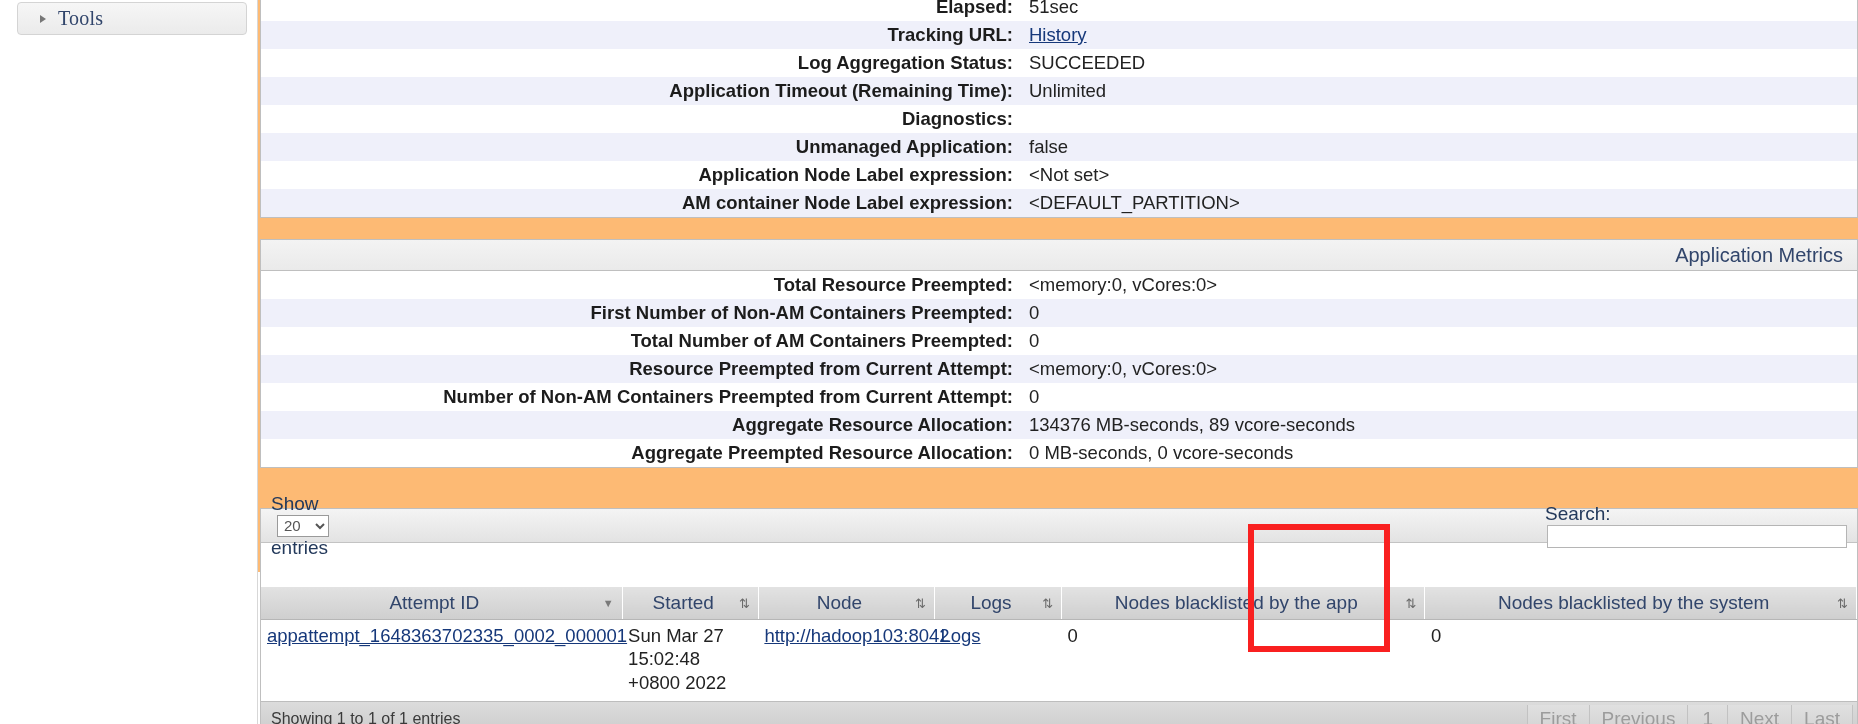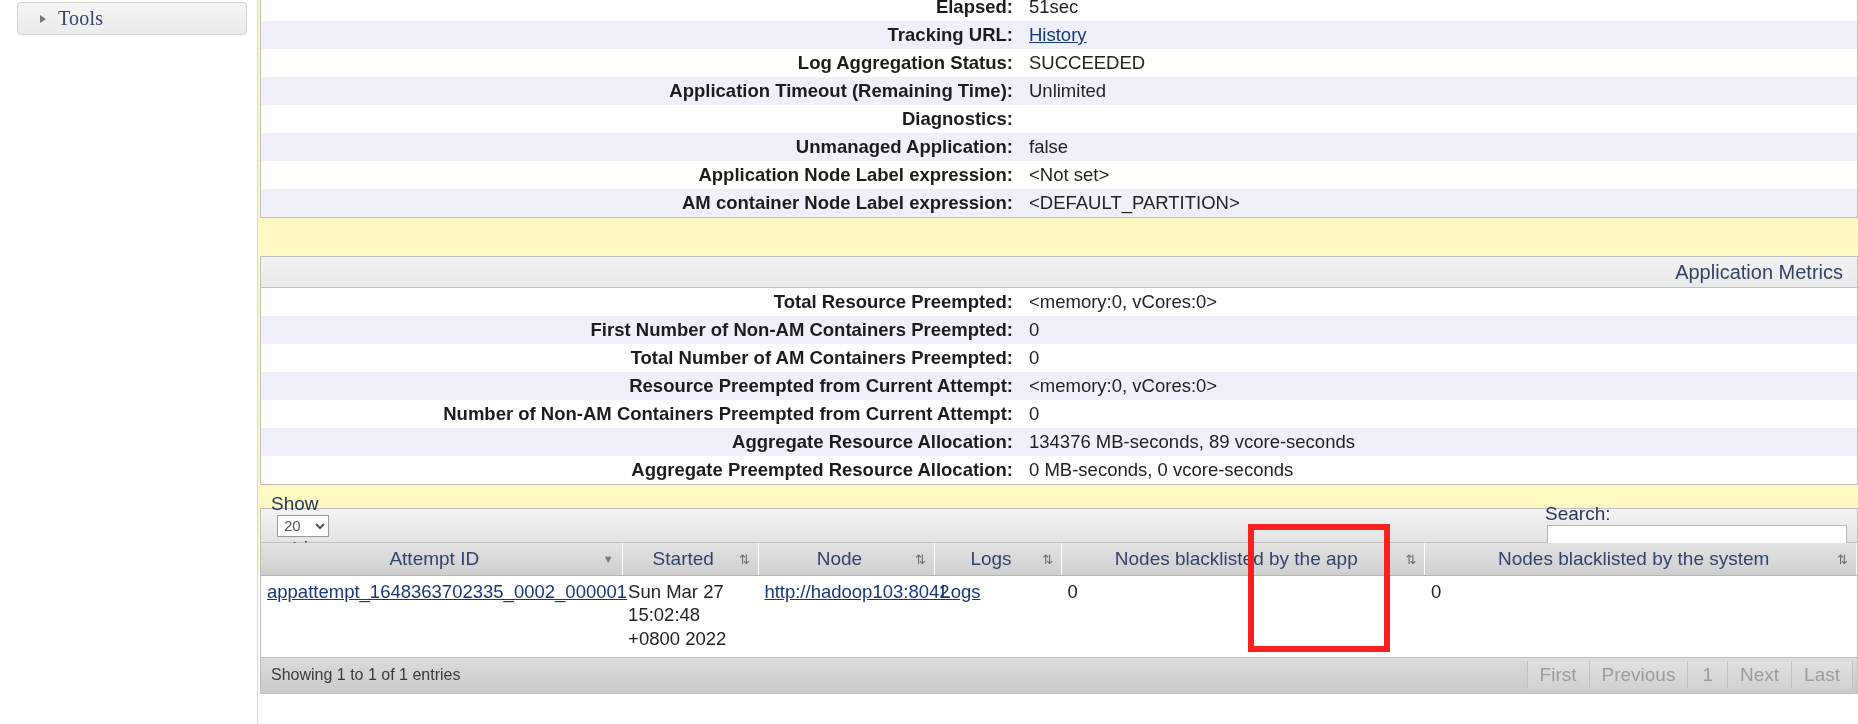--- a/index.html
+++ b/index.html
@@ -49,34 +49,34 @@
     font-size: 20px;
     color: #31456b;
     letter-spacing: .2px;
   }
 
   
   .main {
     position: absolute;
     left: 258px; top: 0;
     width: 1600px; height: 572px;
-    background: #fef9c3;
+    background: #fdba74;
   }
 
   
   .panel {
     position: absolute;
     left: 2px;
     width: 1598px;
     border: 1px solid #bfbfbf;
     border-bottom: 1px solid #bfbfbf;
     background: #fff;
   }
   #panel-general { top: -8px; }
-  #panel-metrics { top: 256px; }
+  #panel-metrics { top: 239px; }
 
   table.kv {
     width: 100%;
     border-collapse: collapse;
     table-layout: fixed;
   }
   table.kv tr { height: 28px; }
   table.kv tr.odd  { background: #ffffff; }
   table.kv tr.even { background: #eff0fa; }
   table.kv td.k {
@@ -153,20 +153,21 @@
     background: #fff;
     font-size: 15px;
     font-family: "Liberation Sans", sans-serif;
     padding: 0 4px;
   }
 
   table.dt {
     width: 100%;
     border-collapse: collapse;
     table-layout: fixed;
+    margin-top: 44px;
   }
   table.dt thead th {
     background: linear-gradient(to bottom,#e2e2e2 0%, #cfcfcf 100%);
     border-right: 1px solid #ffffff;
     border-bottom: 1px solid #b6b6b6;
     height: 32px;
     font-weight: normal;
     font-size: 19px;
     color: #31456b;
     position: relative;

